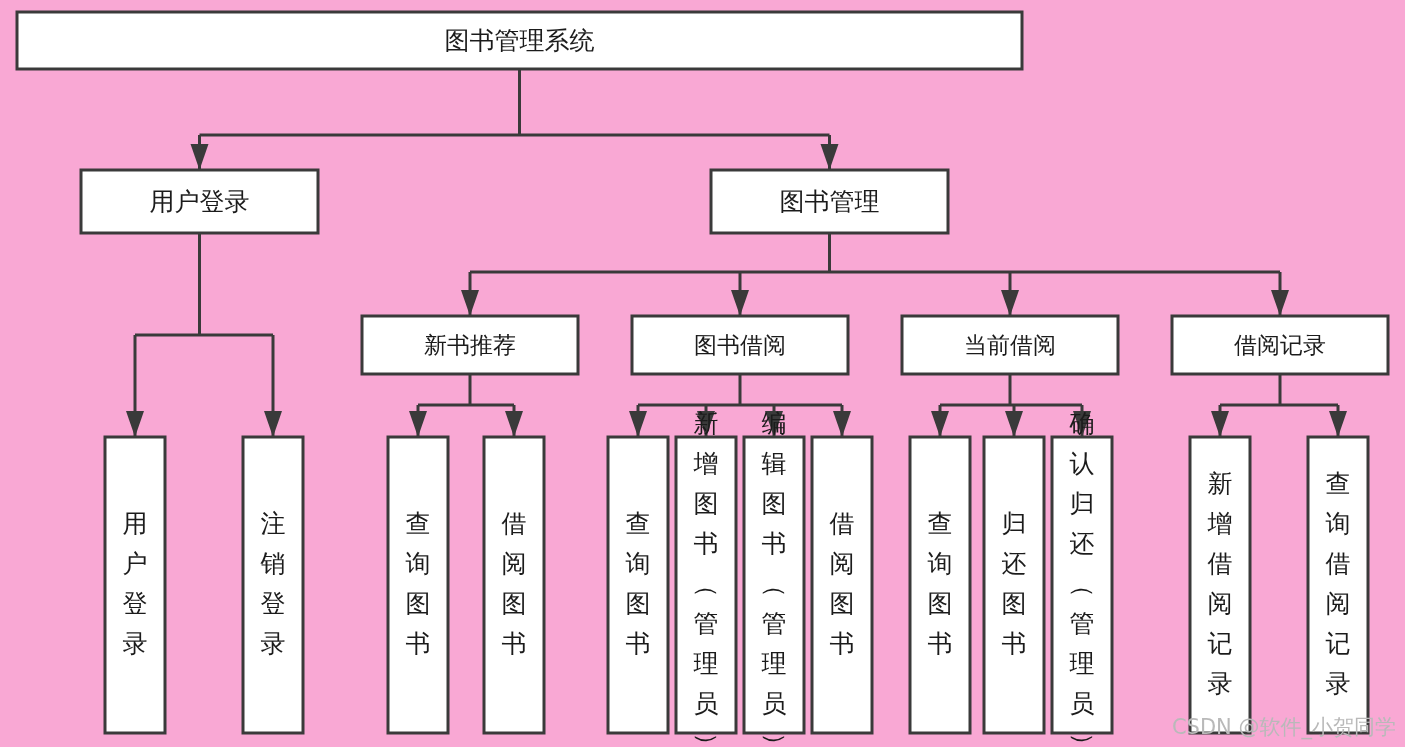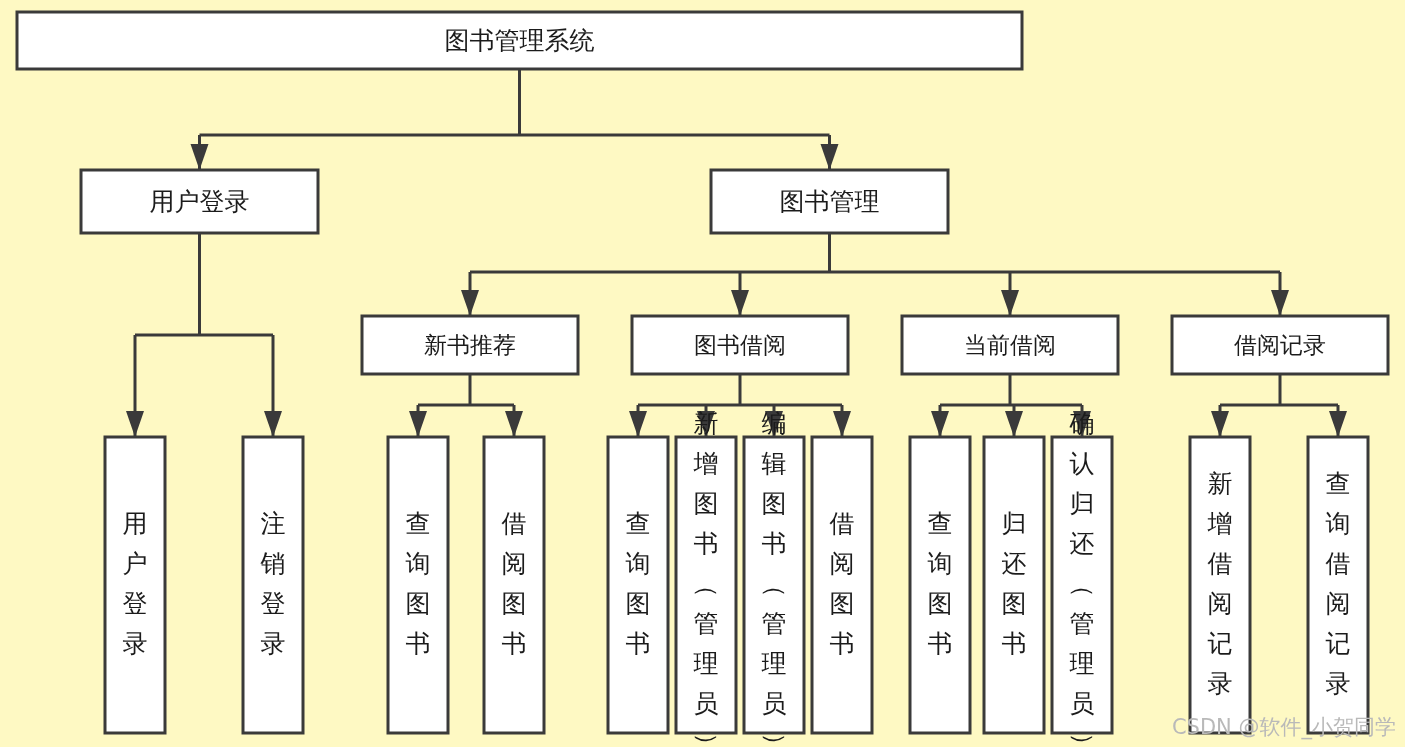--- a/index.html
+++ b/index.html
@@ -7,21 +7,21 @@
     padding: 0;
     background: #ffffff;
   }
   body {
     font-family: "DejaVu Sans", "Liberation Sans", sans-serif;
   }
   #diagram-root {
     position: relative;
     width: 1405px;
     height: 747px;
-    background: #fef9c3;
+    background: #f9a8d4;
     overflow: hidden;
   }
   svg.diagram-canvas {
     position: absolute;
     left: 0;
     top: 0;
     width: 1405px;
     height: 747px;
   }
   .node-box {

